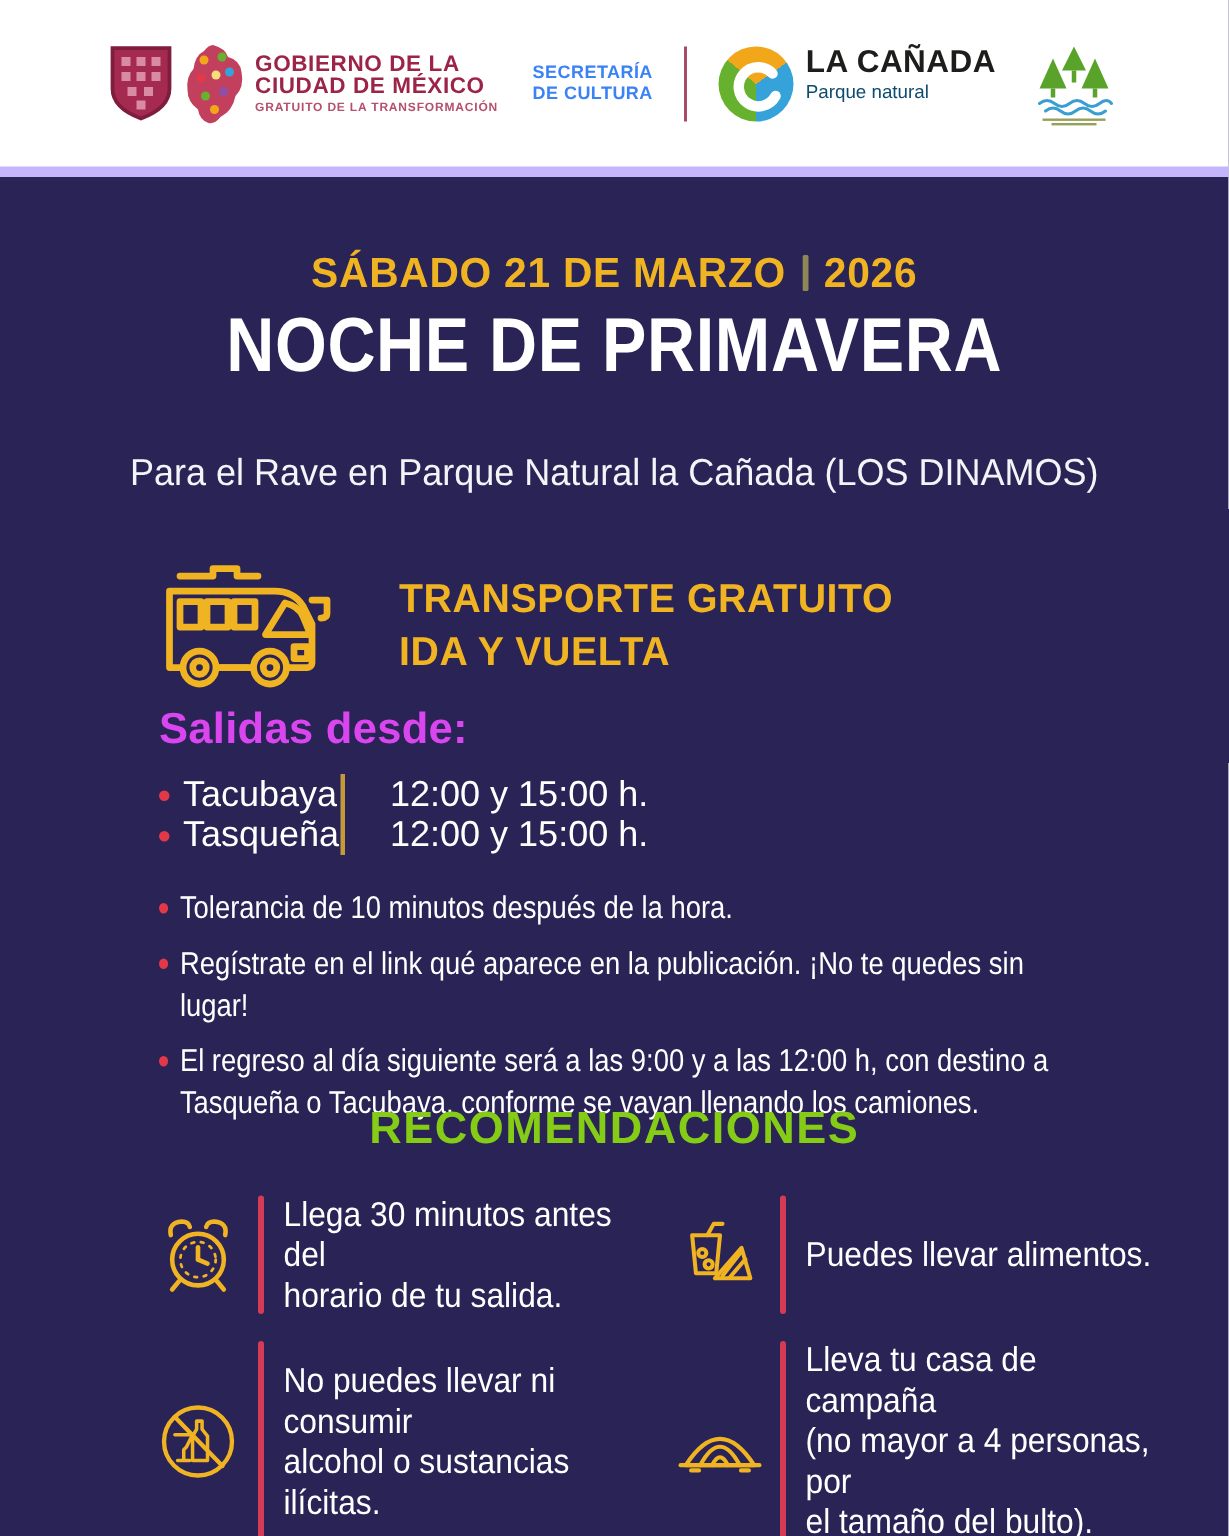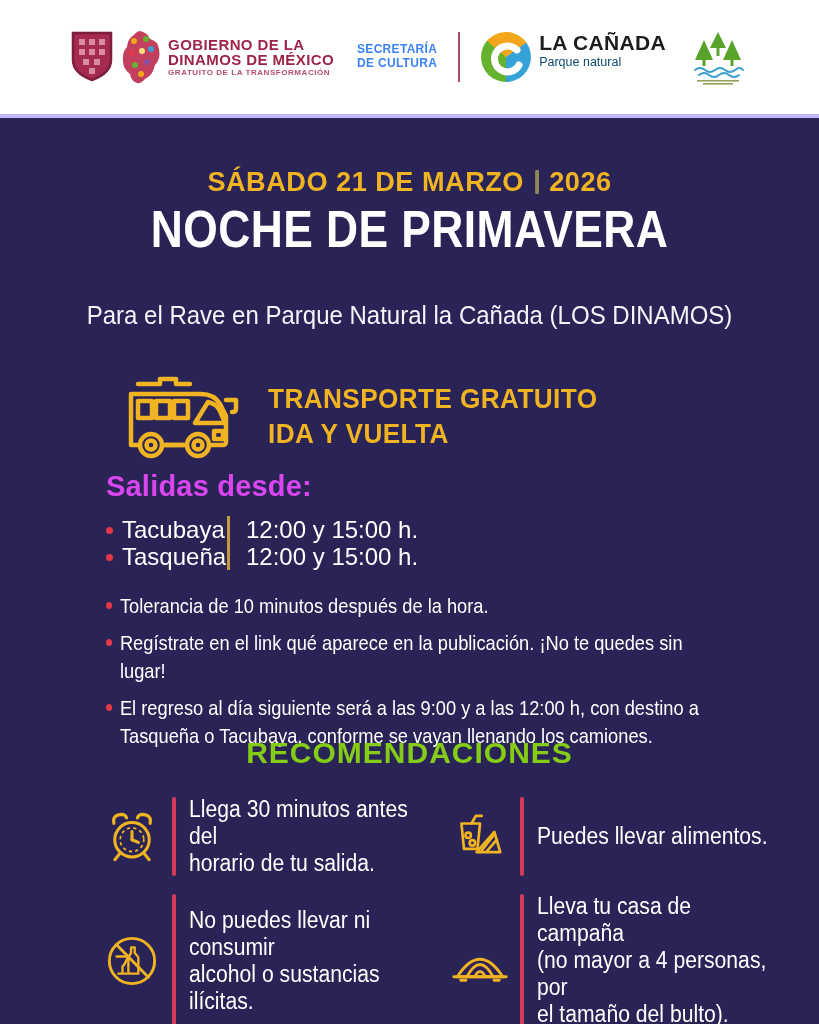--- a/index.html
+++ b/index.html
@@ -6,21 +6,21 @@
   .poster{
     position:relative;width:819px;height:1024px;margin:0 auto;
     background:#ffffff;overflow:hidden;
     font-family:"Liberation Sans","DejaVu Sans",sans-serif;
     -webkit-font-smoothing:antialiased;
   }
   
   .band{
     position:absolute;top:0;left:0;width:100%;height:118px;background:#ffffff;
     display:flex;align-items:center;justify-content:center;gap:13px;
-    border-bottom:4px solid #c4b5fd;box-sizing:border-box;
+    border-bottom:7px solid #c4b5fd;box-sizing:border-box;
   }
   .gob{display:flex;align-items:center;gap:6px;}
   .gob-text{line-height:1.02;}
   .gob-l1,.gob-l2{font-size:15px;font-weight:800;color:#9d2449;letter-spacing:.4px;}
   .gob-l3{font-size:8px;font-weight:700;color:#b5506e;letter-spacing:.55px;margin-top:2px;}
   .sec-text{line-height:1.15;margin-left:10px;}
   .sec-l{font-size:12px;font-weight:700;color:#3b82f6;letter-spacing:.3px;}
   .vdiv{width:2px;height:50px;background:#a94a68;margin:0 8px;}
   .canada{display:flex;align-items:flex-start;gap:8px;}
   .canada-circle{
@@ -37,32 +37,32 @@
   .navy{position:absolute;top:118px;left:0;width:100%;height:906px;background:#2a2356;color:#fff;text-decoration:underline;}
   .date-line{position:absolute;top:48px;left:0;width:100%;text-align:center;
     font-size:28px;font-weight:800;color:#f0b322;letter-spacing:.5px;transform:scaleX(.97);}
   .date-line .pipe{display:inline-block;width:4px;height:24px;background:#8f8657;
     margin:0 11px;vertical-align:-3px;border-radius:1px;}
   .title{position:absolute;top:82px;left:0;width:100%;margin:0;text-align:center;
     font-size:51px;font-weight:800;color:#ffffff;letter-spacing:.5px;
     transform:scaleX(.87);transform-origin:50% 50%;}
   .subtitle{position:absolute;top:183px;left:0;width:100%;margin:0;text-align:center;
     font-size:25px;font-weight:400;color:#f4f3f8;transform:scaleX(.96);}
-  .bus-row{position:absolute;top:250px;left:122px;display:flex;align-items:center;gap:16px;}
+  .bus-row{position:absolute;top:250px;left:104px;display:flex;align-items:center;gap:32px;}
   .bus-text{line-height:1.3;transform:scaleX(.97);transform-origin:0 50%;}
   .bus-line{font-size:27px;font-weight:800;color:#f0b322;letter-spacing:.4px;}
   .salidas{position:absolute;top:352px;left:106px;margin:0;
     font-size:29px;font-weight:600;color:#d946ef;letter-spacing:.2px;}
   .dep-table{position:absolute;top:398px;left:106px;display:flex;font-size:24px;}
   .dep-col{display:flex;flex-direction:column;line-height:27px;}
   .dep-stations{width:121px;}
   .dep-station{position:relative;padding-left:16px;}
   .dep-station::before{content:"";position:absolute;left:0;top:11px;width:7px;height:7px;
     border-radius:50%;background:#e23848;}
-  .dep-times{border-left:3px solid #c49a3d;padding-left:16px;}
+  .dep-times{border-left:3px solid #c49a3d;padding-left:30px;}
   .notes{position:absolute;top:474px;left:106px;width:690px;margin:0;padding:0;list-style:none;}
   .notes li{position:relative;padding-left:16px;margin-bottom:9px;
     font-size:21px;line-height:28px;white-space:pre-line;
     transform:scaleX(.87);transform-origin:0 50%;}
   .notes li::before{content:"";position:absolute;left:0;top:10px;width:7px;height:7px;
     border-radius:50%;background:#e23848;}
   .reco-title{position:absolute;top:618px;left:0;width:100%;margin:0;text-align:center;
     font-size:30px;font-weight:800;color:#84cc16;letter-spacing:1px;}
   .reco-grid{position:absolute;top:678px;left:102px;width:700px;
     display:grid;grid-template-columns:348px 348px;row-gap:16px;}
@@ -108,21 +108,21 @@
               <circle cx="12" cy="24" r="3" fill="#e23848"></circle>
             <circle cx="22" cy="22" r="3" fill="#f7e07a"></circle>
               <circle cx="27" cy="33" r="3" fill="#8e4fa8"></circle>
             <circle cx="15" cy="36" r="3" fill="#66b22e"></circle>
               <circle cx="21" cy="45" r="3" fill="#f2a71b"></circle>
           </g>
         </svg>
       </span>
       <div class="gob-text">
         <div class="gob-l1">GOBIERNO DE LA</div>
-        <div class="gob-l2">DINAMOS DE MÉXICO</div>
+        <div class="gob-l2">CIUDAD DE MÉXICO</div>
         <div class="gob-l3">GRATUITO DE LA TRANSFORMACIÓN</div>
       </div>
     </div>
 
     <div class="sec-text">
       <div class="sec-l">SECRETARÍA</div>
       <div class="sec-l">DE CULTURA</div>
     </div>
 
     <div class="vdiv"></div>

